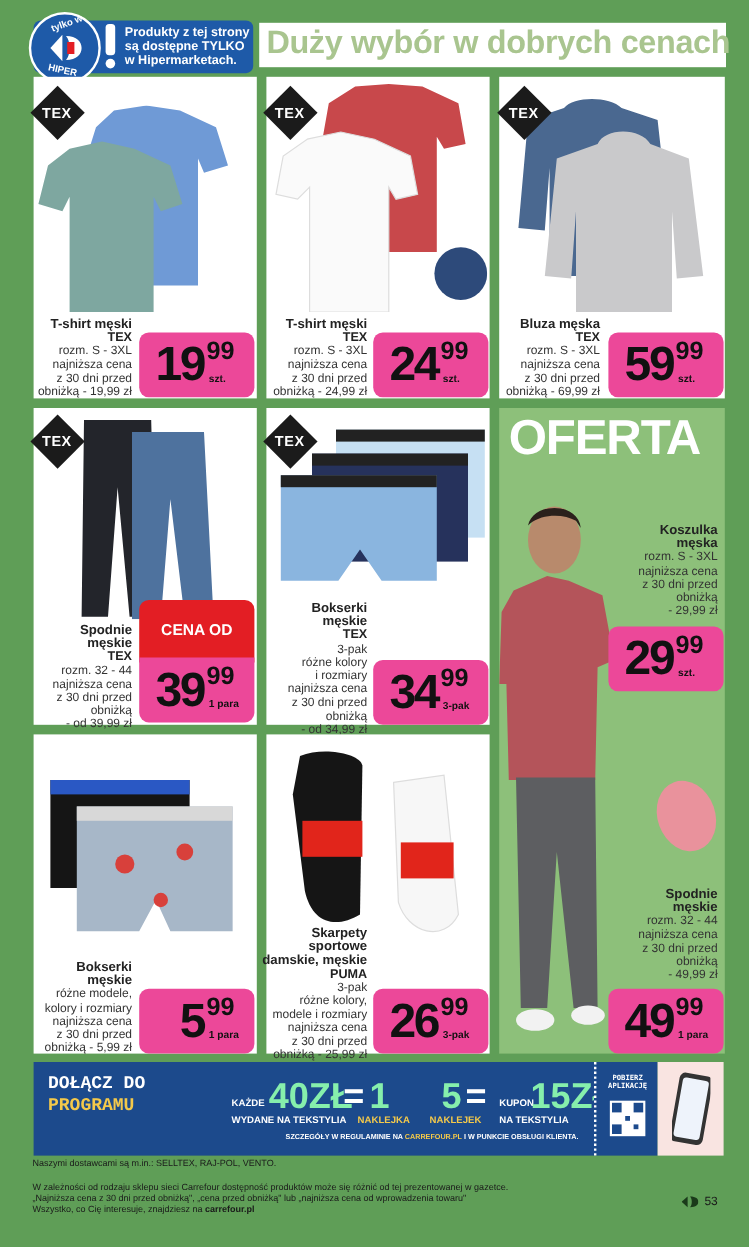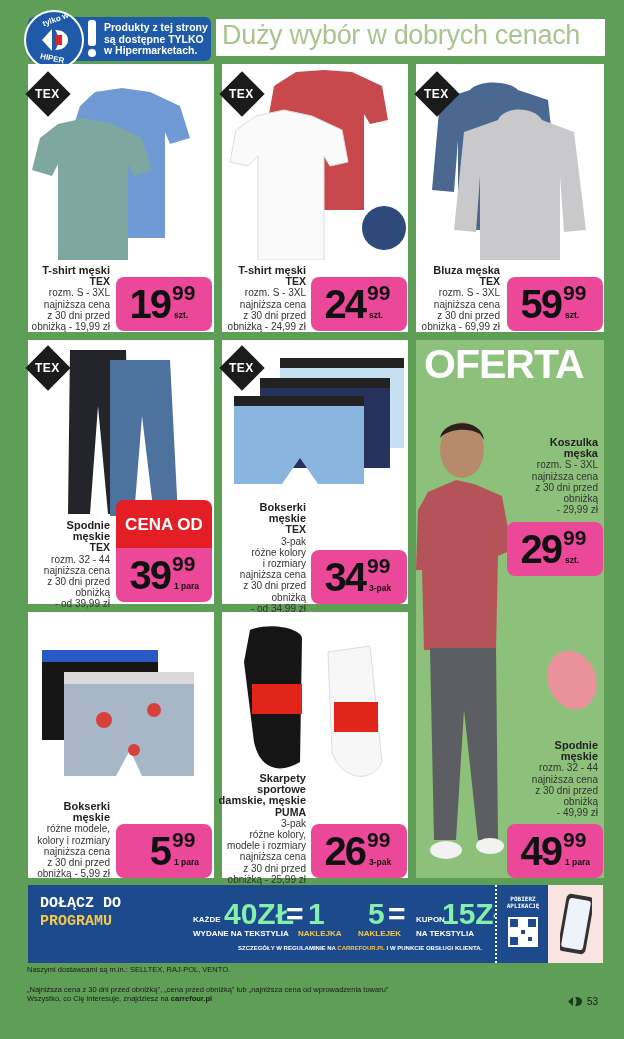--- a/index.html
+++ b/index.html
@@ -1,36 +1,36 @@
 <!DOCTYPE html>
 <html><head>
 <meta charset="utf-8">
 <style>
 *{box-sizing:border-box;margin:0;padding:0}
 html,body{width:624px;height:1039px;overflow:hidden}
 body{background:#5f9e57;font-family:"Liberation Sans","DejaVu Sans",sans-serif;position:relative;color:#222}
 .hdr-white{position:absolute;left:216px;top:19px;width:389px;height:37px;background:#fff}
-.hdr-title{position:absolute;left:222px;top:20px;font-size:27px;font-weight:normal;color:#a9c58f;letter-spacing:-0.3px;white-space:nowrap}
+.hdr-title{position:absolute;left:222px;top:20px;font-size:27px;font-weight:bold;color:#a9c58f;letter-spacing:-0.3px;white-space:nowrap}
 .notice{position:absolute;left:28px;top:17px;width:183px;height:44px;background:#1e5aa8;border-radius:6px}
 .notice-text{position:absolute;left:104px;top:22px;font-size:10.5px;font-weight:bold;color:#fff;line-height:11.5px}
 .excl{position:absolute;left:85px;top:20px;width:14px;height:38px}
 .logo-circ{position:absolute;left:24px;top:10px;width:60px;height:60px;border-radius:50%;background:#1e5aa8;border:2px solid #fff}
 .logo-circ .t1{position:absolute;left:16px;top:3px;font-size:8px;color:#fff;font-weight:bold;transform:rotate(-20deg)}
 .logo-circ .t2{position:absolute;left:14px;top:42px;font-size:8px;color:#fff;font-weight:bold;transform:rotate(12deg)}
 .card{position:absolute;background:#fff}
 .tex{position:absolute;width:32px;height:32px;background:#1b1b1b;transform:rotate(45deg)}
 .tex-l{position:absolute;font-size:12px;color:#fff;font-weight:bold;letter-spacing:0.5px}
 .desc{position:absolute;text-align:right;font-size:10px;line-height:11.2px;color:#333}
 .desc .nm{font-weight:bold;font-size:11px;color:#222}
 .desc .br{font-weight:bold;font-size:10.5px;color:#222}
 .price{position:absolute;background:#ec4899;border-radius:8px;width:96px;height:54px}
 .price .big{position:absolute;right:42px;top:3px;font-size:40px;font-weight:bold;color:#111;letter-spacing:-2px;line-height:48px}
 .price .cts{position:absolute;left:56px;top:5px;font-size:21px;font-weight:bold;color:#111;line-height:22px}
 .price .unit{position:absolute;left:58px;top:33px;font-size:8.5px;font-weight:bold;color:#111}
-.cena-od{position:absolute;left:116px;top:500px;width:96px;height:52px;background:#e31e24;border-radius:8px 8px 0 0;color:#fff;font-weight:bold;font-size:17px;text-align:center;line-height:50px}
+.cena-od{position:absolute;left:116px;top:500px;width:96px;height:52px;background:#e31e24;border-radius:8px 8px 0 0;color:#fff;font-weight:bold;font-size:13px;text-align:center;line-height:50px}
 .super{position:absolute;left:424px;top:346px;font-size:41px;font-weight:bold;color:#fff;line-height:37px;letter-spacing:-1px}
 .banner{position:absolute;left:28px;top:885px;width:467px;height:78px;background:#1c4a8c}
 .bn-l{position:absolute;left:12px;top:10px;font-family:Liberation Mono, monospace;font-weight:bold;font-size:15px;line-height:18px;color:#fff}
 .bn-l .y{color:#f4c94a}
 .bn-s{position:absolute;font-family:"Liberation Sans",sans-serif;font-weight:bold;color:#fff;font-size:8px;white-space:nowrap}
 .bn-b{position:absolute;font-family:"Liberation Sans",sans-serif;font-weight:bold;color:#86efac;font-size:30px;line-height:30px;white-space:nowrap}
 .bn-y{color:#f4c94a}
 .qrbox{position:absolute;left:495px;top:885px;width:53px;height:78px;background:#1c4a8c;border-left:2px dotted #fff}
 .appbox{position:absolute;left:548px;top:885px;width:55px;height:78px;background:#f9e4e1}
 .foot{position:absolute;left:27px;font-size:7.5px;color:#1a1a1a;line-height:9px}
@@ -317,20 +317,21 @@
 </div>
 <div class="appbox">
   <svg style="position:absolute;left:12px;top:8px" width="32" height="62" viewBox="0 0 32 62">
       <rect x="2" y="2" width="28" height="58" rx="5" fill="#333" transform="rotate(10 16 31)"></rect>
       <rect x="5" y="6" width="22" height="50" rx="3" fill="#eef3fb" transform="rotate(10 16 31)"></rect>
     </svg>
 </div>
 
 <div class="foot" style="top:965px">Naszymi dostawcami są m.in.: SELLTEX, RAJ-POL, VENTO.</div>
 <div class="foot" style="top:985px">
+  <div>W zależności od rodzaju sklepu sieci Carrefour dostępność produktów może się różnić od tej prezentowanej w gazetce.</div>
   <div>„Najniższa cena z 30 dni przed obniżką", „cena przed obniżką" lub „najniższa cena od wprowadzenia towaru"</div>
   <div><span>Wszystko, co Cię interesuje, znajdziesz na </span><b>carrefour.pl</b></div>
 </div>
 <svg style="position:absolute;left:568px;top:996px" width="14" height="11" viewBox="0 0 14 11">
     <path d="M5 1 L0 5.5 L5 10Z" fill="#1a3a1a"></path>
     <path d="M7 1 C12 1 14 3 14 5.5 C14 8 12 10 7 10 C9 8 9 3 7 1Z" fill="#1a3a1a"></path>
   </svg>
 <div class="pgnum" style="left:587px">53</div>
 
 </body></html>

